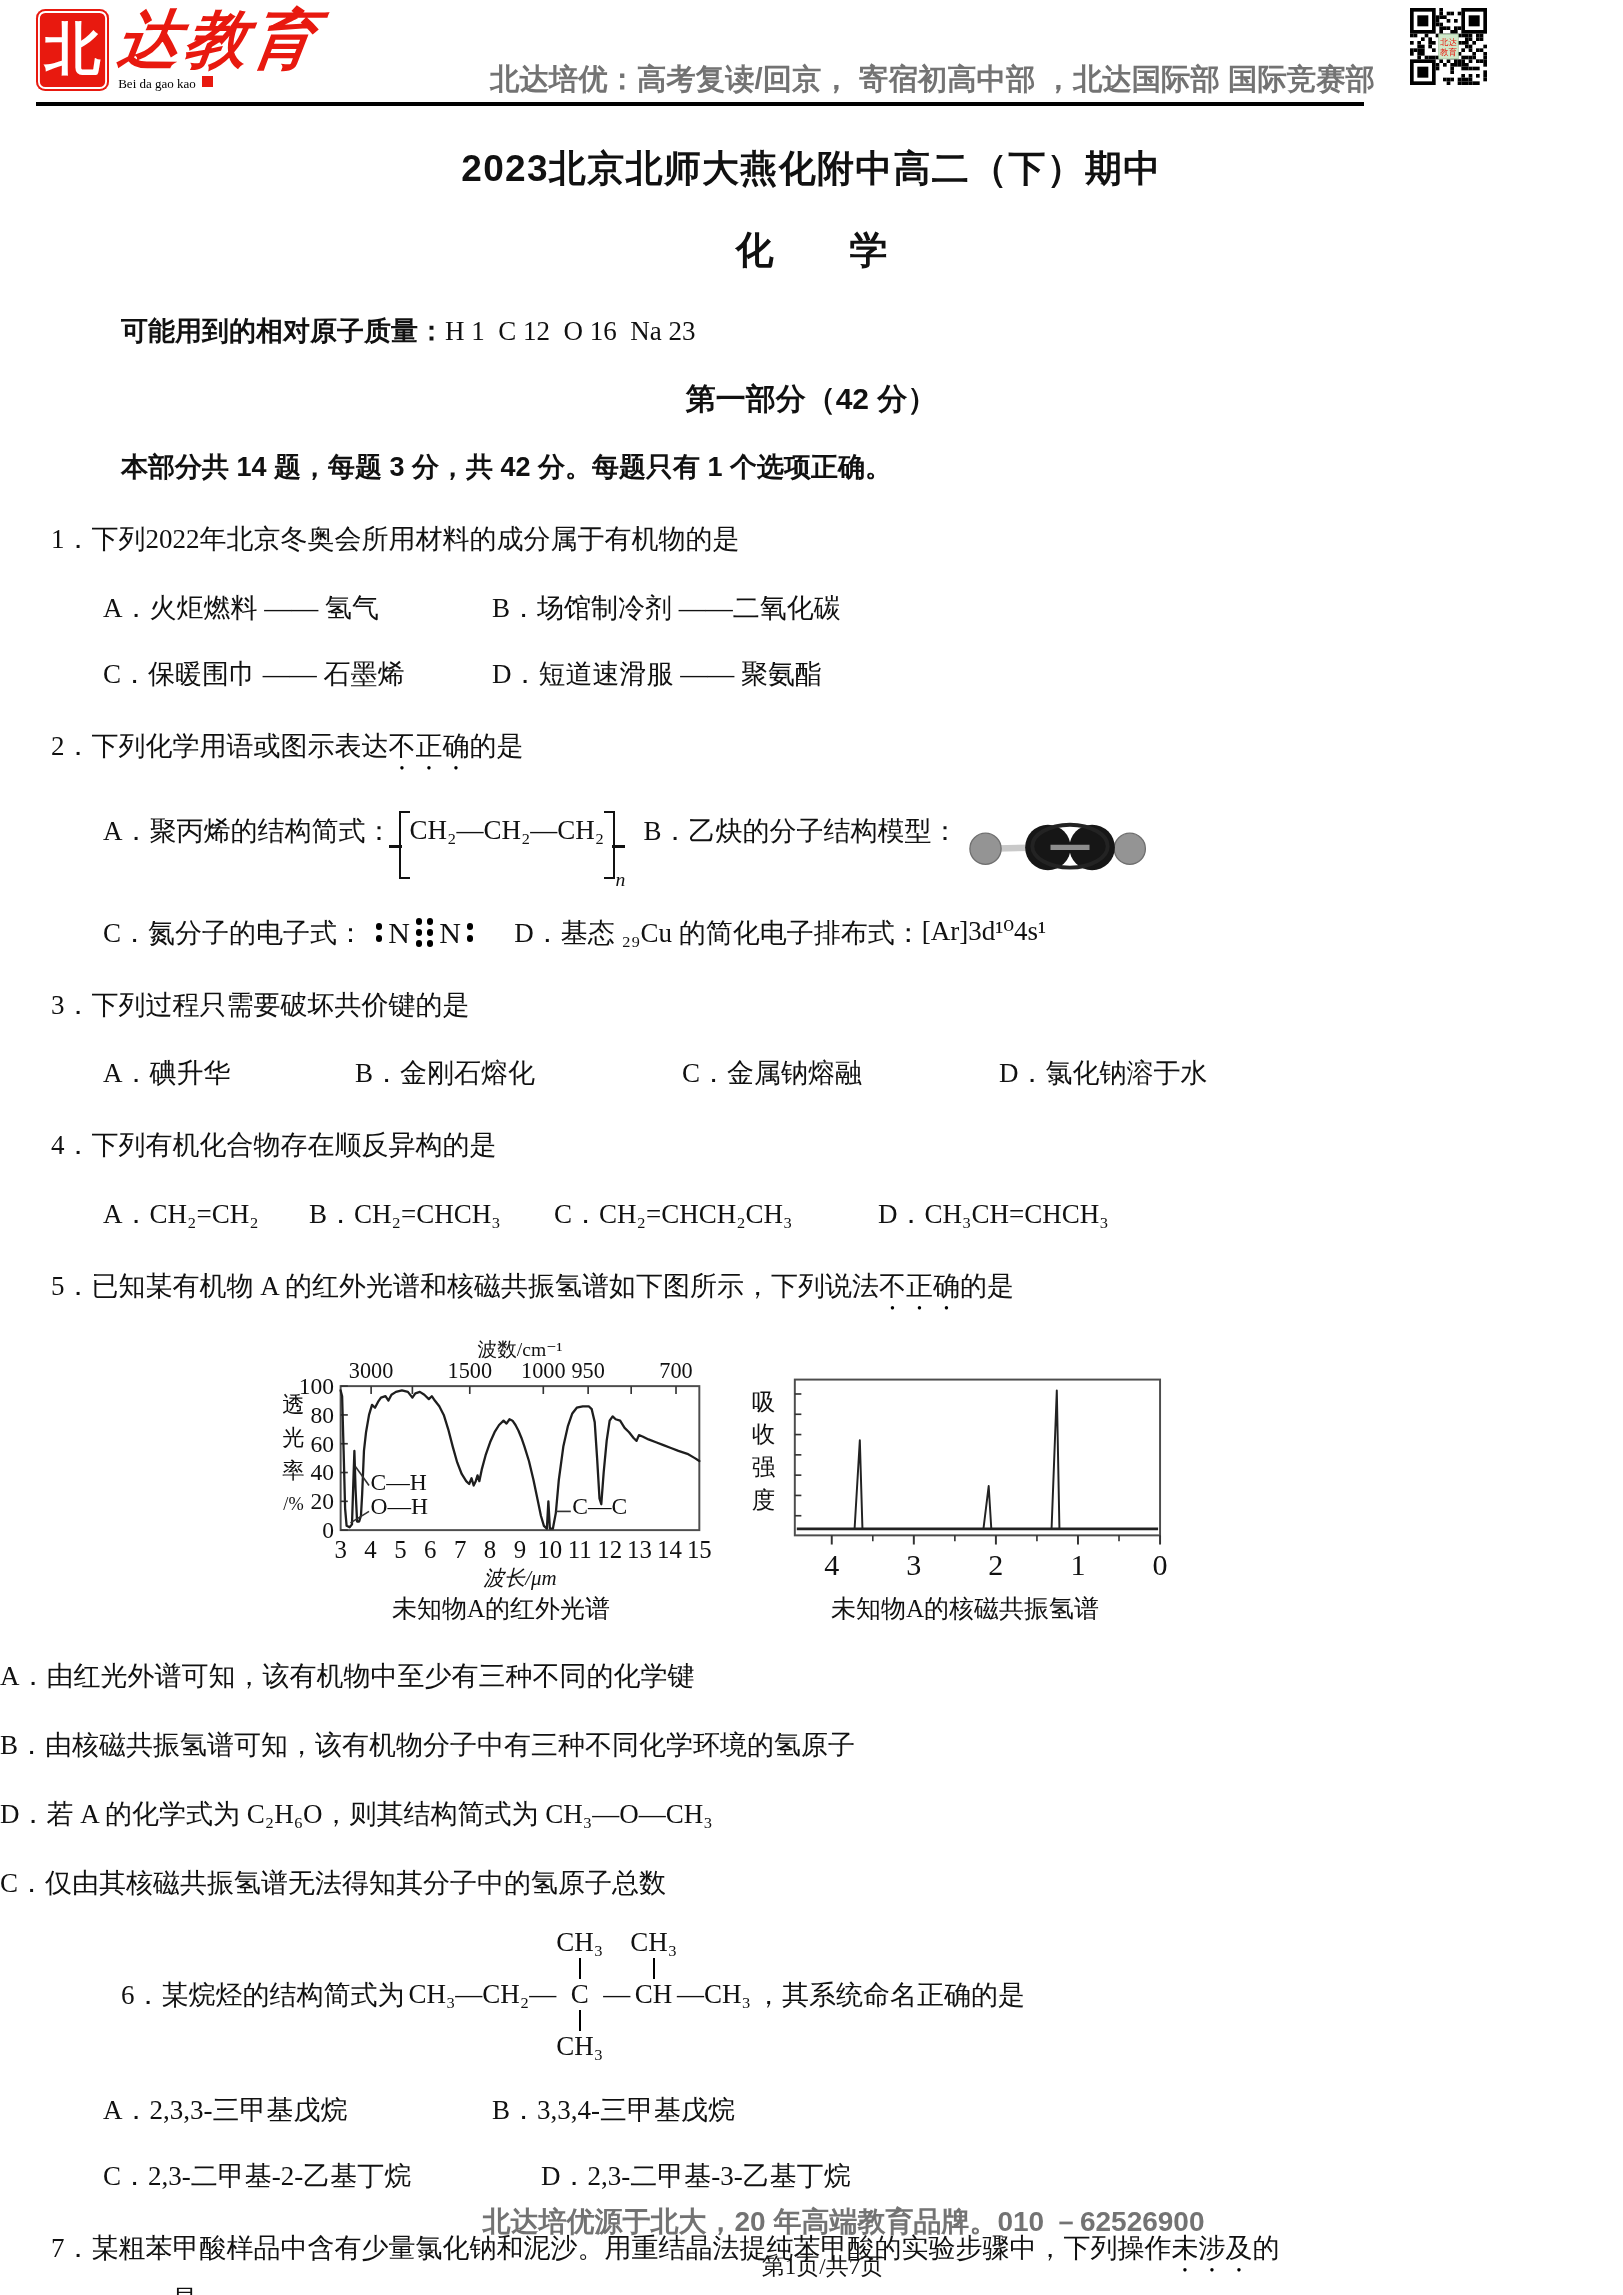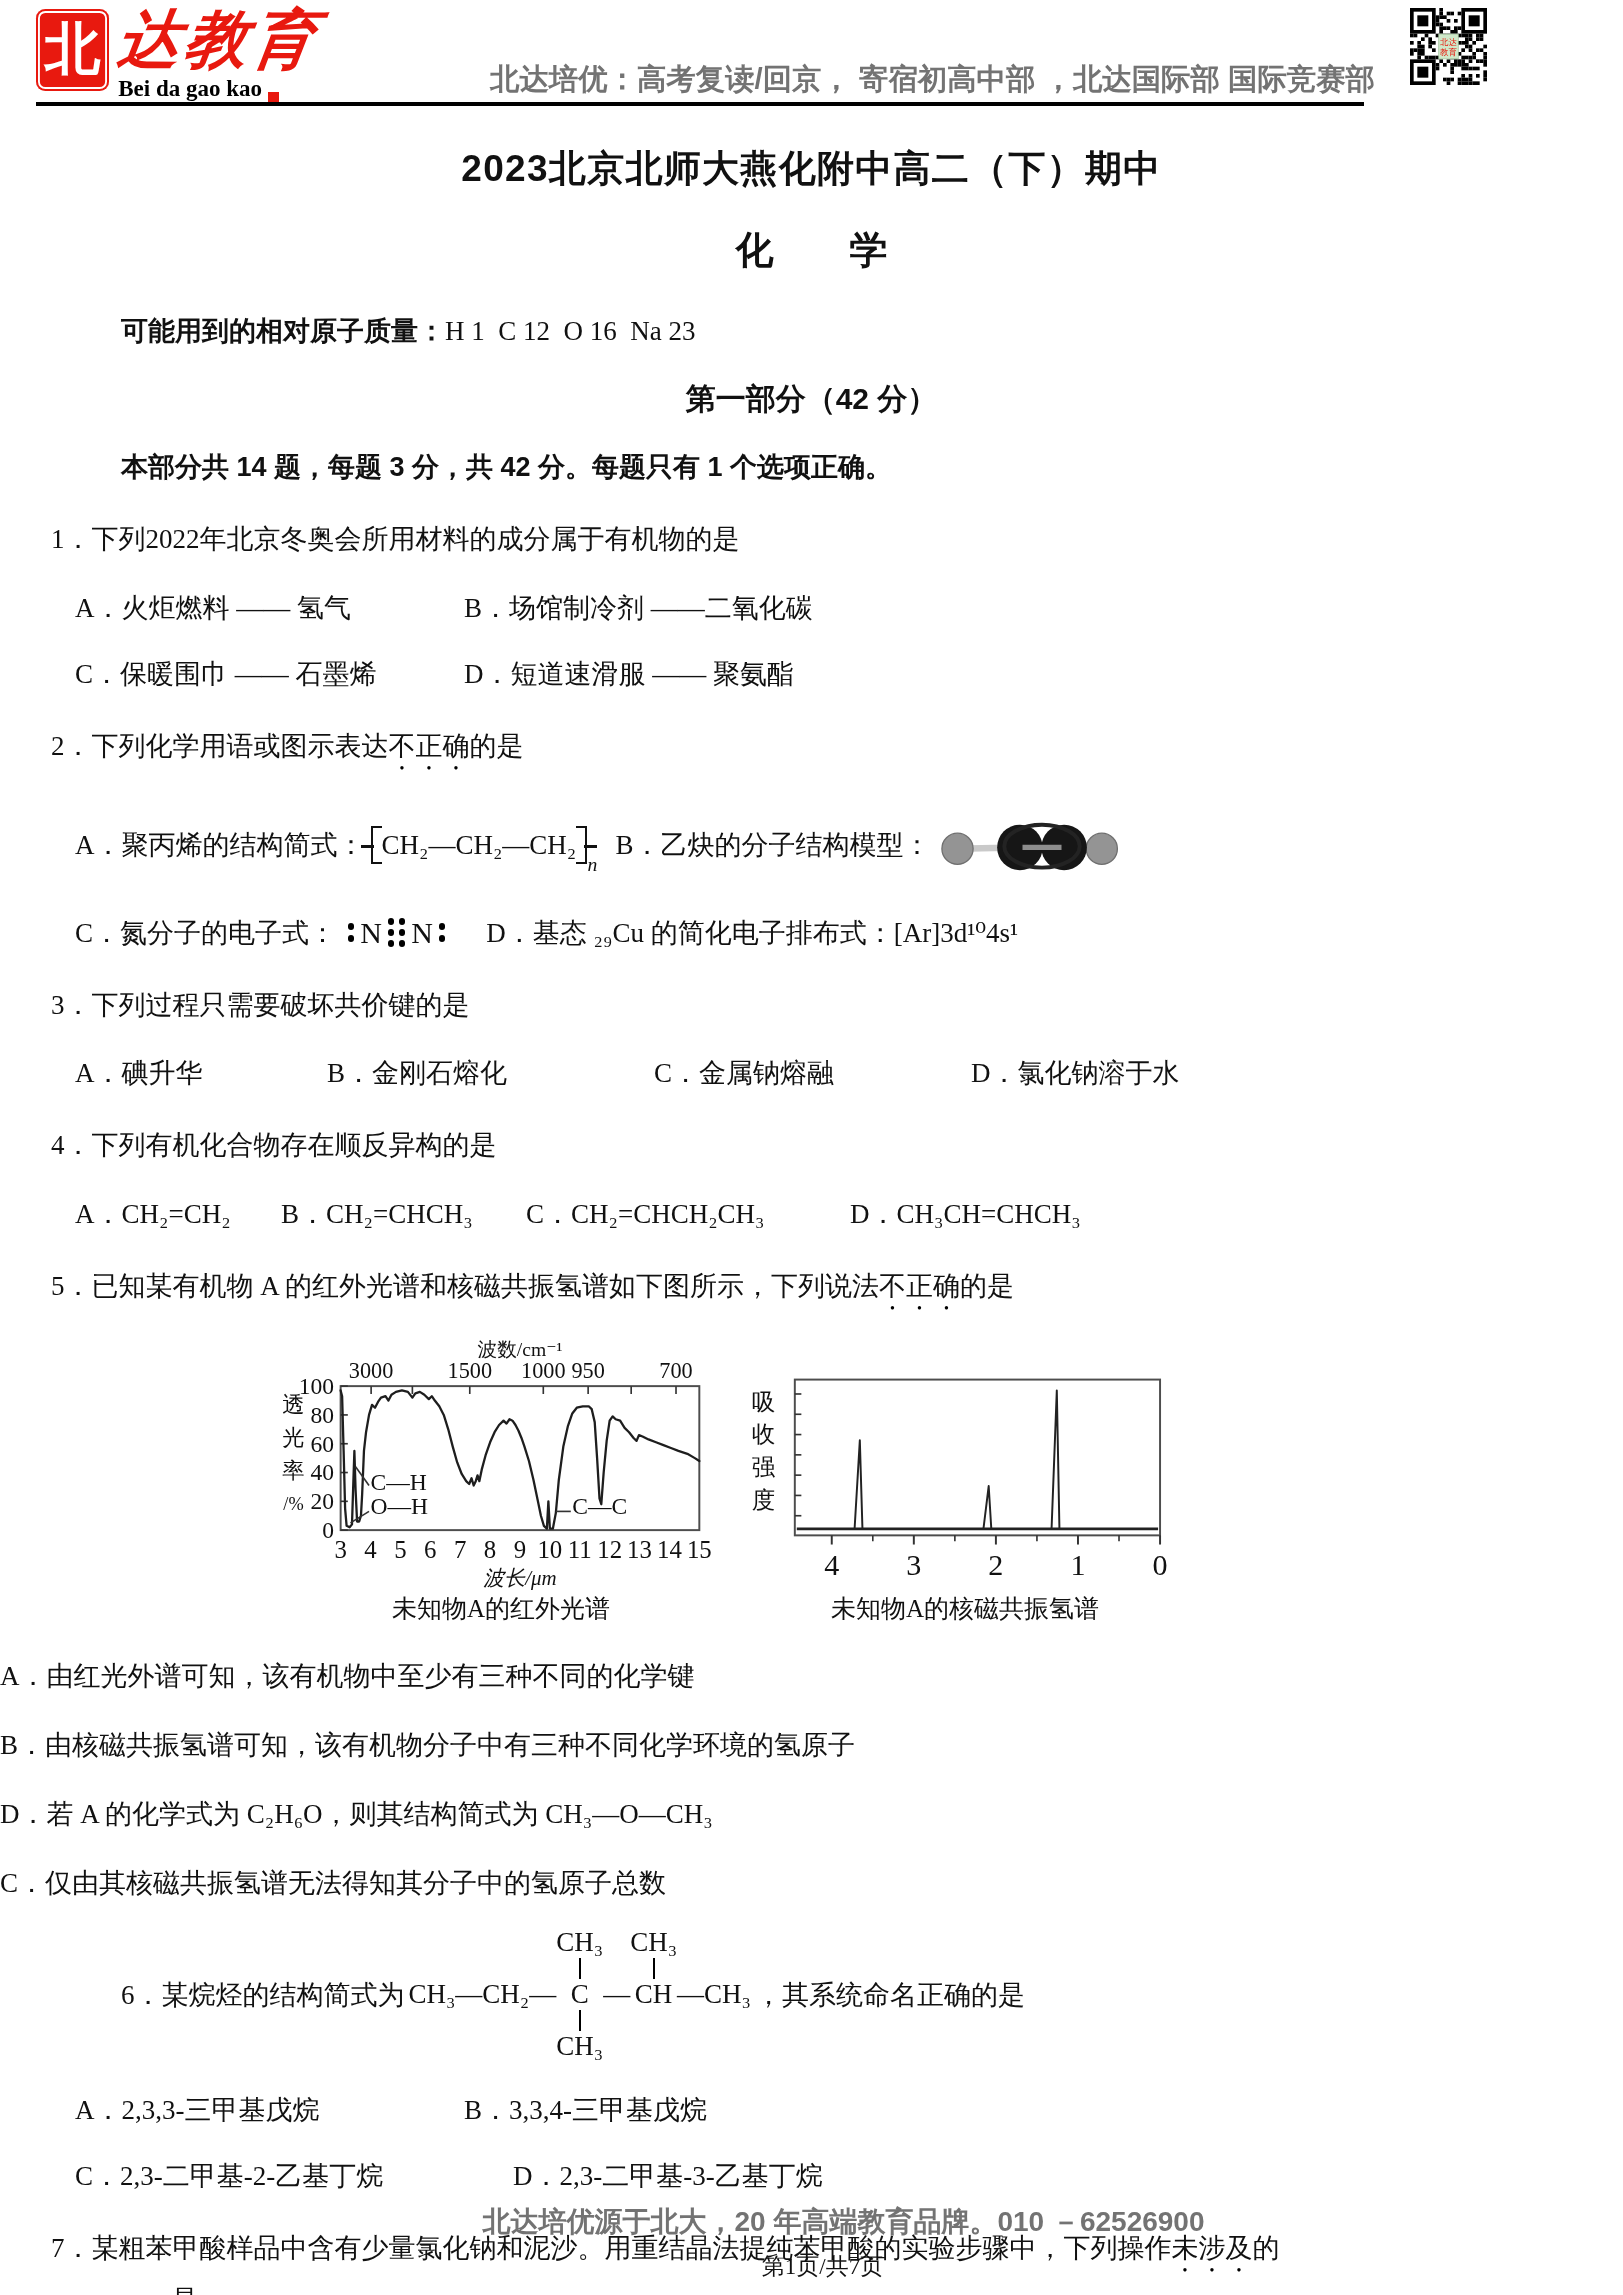--- a/index.html
+++ b/index.html
@@ -11,38 +11,38 @@
 
   
   .header{position:relative;height:110px;}
   .logo{position:absolute;left:36px;top:9.2px;display:flex;align-items:flex-start;}
   .seal{width:73px;height:82px;background:#e8190f;border-radius:9.2px;display:flex;
         align-items:center;justify-content:center;color:#fff;font-size:56px;font-weight:bold;
         box-shadow:0 0 0 2px #e8190f inset, 0 0 0 3.9px #fff inset;}
   .logo-right{margin-left:9.2px;}
   .logo-script{font-size:63px;line-height:63px;font-weight:bold;color:#e8190f;
                transform:skewX(-8deg);letter-spacing:3.9px;font-style:italic;}
-  .logo-sub{margin-top:3.9px;font-size:23px;color:#000;display:flex;align-items:flex-end;gap:6.5px;font-weight:bold;}
+  .logo-sub{margin-top:3.9px;font-size:13px;color:#000;display:flex;align-items:flex-start;gap:6.5px;}
   .logo-sub-sq{width:10.5px;height:10.5px;background:#e8190f;display:inline-block;}
   .tagline{position:absolute;left:458px;top:60px;width:910px;font-size:29.4px;font-weight:bold;}
   .qr{position:absolute;right:136px;top:7.9px;width:77px;height:77px;}
   .hrule{position:absolute;left:36px;top:102px;width:1328px;border-top:4.6px solid #000;}
 
   
   .title{margin-top:34px;text-align:center;font-size:37px;font-weight:bold;letter-spacing:1.3px;}
   .subject{margin-top:31px;text-align:center;font-size:38px;font-weight:bold;}
   .atomic{margin-top:37px;padding-left:121px;font-size:27px;}
   .atomic .lbl{font-weight:bold;}
   .part-head{margin-top:30px;text-align:center;font-size:30px;font-weight:bold;}
   .instructions{margin-top:29px;padding-left:121px;font-size:27px;font-weight:bold;}
 
   
   .stem{padding-left:51px;padding-right:111px;font-size:27px;margin-top:34px;line-height:1.5;}
   .stem2{padding-left:171px;font-size:27px;margin-top:3.9px;}
-  .optrow{padding-left:75px;font-size:27px;margin-top:30px;display:flex;align-items:center;}
+  .optrow{padding-left:103px;font-size:27px;margin-top:30px;display:flex;}
   .optline{font-size:27px;margin-top:33px;}
   .col595{width:389px;}
   .col670{width:438px;}
   .w385{width:252px;} .w500{width:327px;} .w485{width:317px;}
   .w315{width:206px;} .w375{width:245px;} .w495{width:324px;}
   .emph{text-emphasis:filled dot #000;-webkit-text-emphasis:filled dot #000;
         text-emphasis-position:under left;-webkit-text-emphasis-position:under left;}
 
   
   .poly{display:inline-block;position:relative;margin:0 17px 0 6.5px;padding:2.6px 10.5px;font-size:27px;}

